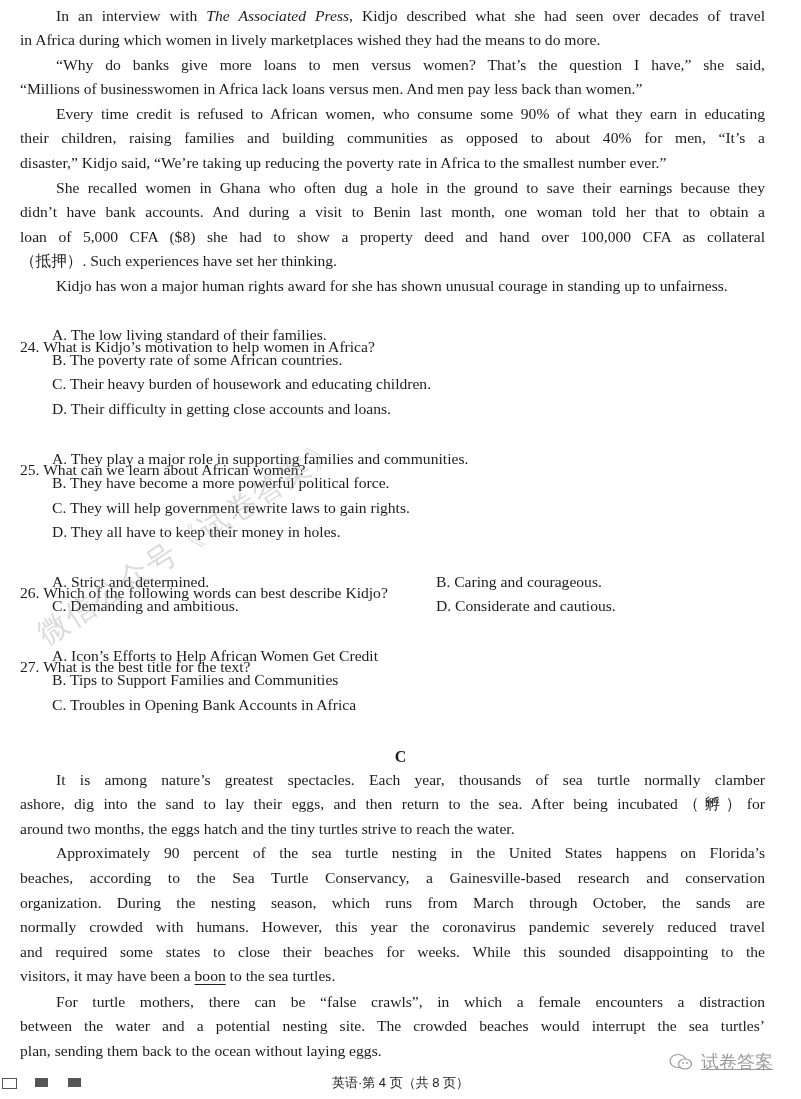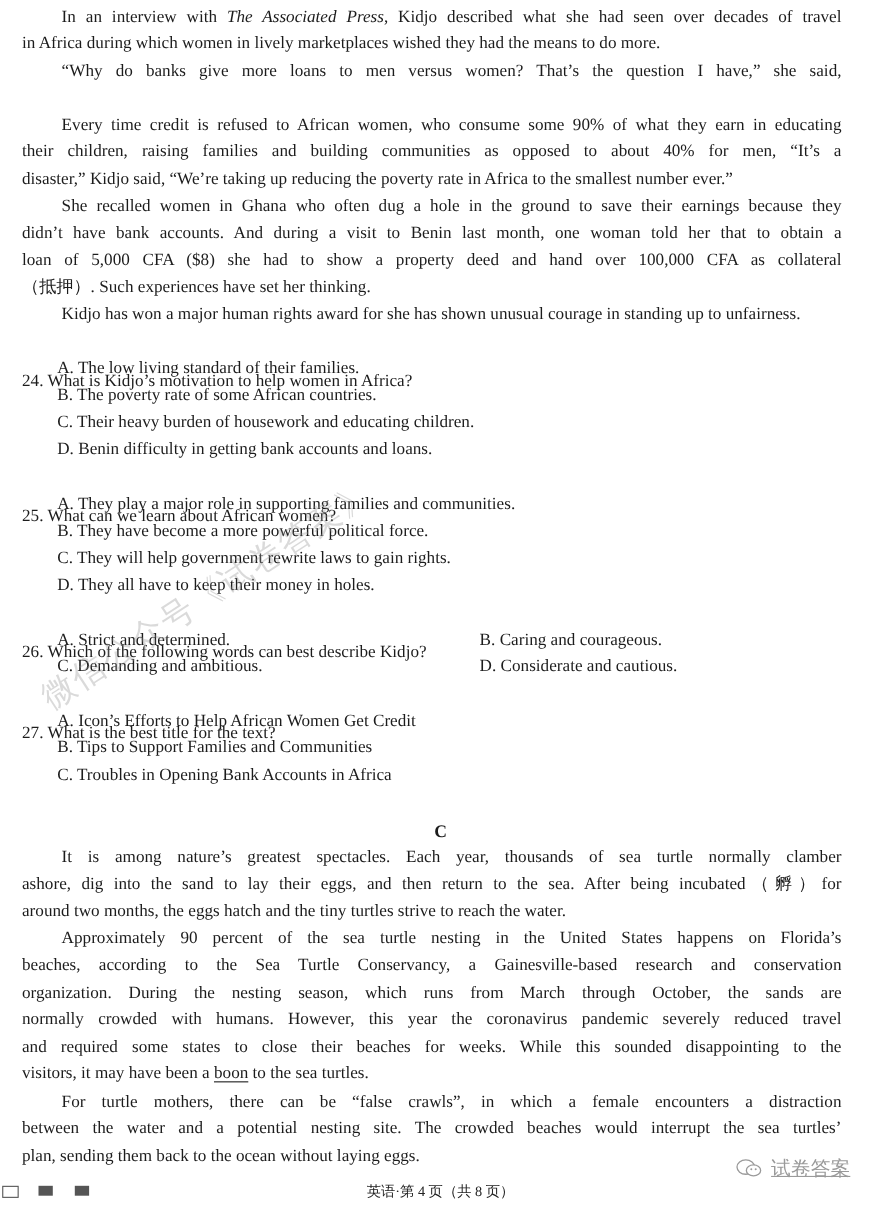--- a/index.html
+++ b/index.html
@@ -23,46 +23,47 @@
   .watermark {
     position: absolute; left: 30px; top: 620px; transform: rotate(-33deg); transform-origin: left top;
     font-family: "DejaVu Sans", sans-serif; font-size: 30px; color: rgba(150,150,150,0.35);
     letter-spacing: 2px; white-space: nowrap; pointer-events: none;
   }
   .footer { position: absolute; top: 1072px; left: 0; width: 801px; height: 27px; }
   .sq { position: absolute; top: 6px; width: 13px; height: 9px; }
   .sq.empty { left: 2px; border: 1px solid #555; background: #fff; }
   .sq.f1 { left: 35px; background: #555; }
   .sq.f2 { left: 68px; background: #555; }
-  .pageno { position: absolute; left: 0; width: 801px; text-align: center; top: 2px; font-family: Liberation Serif, serif; font-size: 13px; color: #222; }
+  .pageno { position: absolute; left: 0; width: 801px; text-align: center; top: 2px; font-family: Liberation Sans, sans-serif; font-size: 13px; color: #222; }
   .brand { position: absolute; right: 28px; top: 1050px; font-family: "DejaVu Sans", sans-serif; font-size: 18px; color: #9a9a9a; display: flex; align-items: center; gap: 8px; text-decoration: underline; }
   .brand-icon { width: 24px; height: 18px; }
 </style>
 </head>
 <body>
 
 <div class="page">
 
   <div class="line indent" style="top:4px"><span>In an interview with </span><i>The Associated Press</i><span>, Kidjo described what she had seen over decades of travel</span></div>
   <div class="line last" style="top:28px">in Africa during which women in lively marketplaces wished they had the means to do more.</div>
   <div class="line indent" style="top:53px">“Why do banks give more loans to men versus women? That’s the question I have,” she said,</div>
+  <div class="line last" style="top:77px">“Millions of businesswomen in Africa lack loans versus men. And men pay less back than women.”</div>
   <div class="line indent" style="top:102px">Every time credit is refused to African women, who consume some 90% of what they earn in educating</div>
   <div class="line" style="top:126px">their children, raising families and building communities as opposed to about 40% for men, “It’s a</div>
   <div class="line last" style="top:151px">disaster,” Kidjo said, “We’re taking up reducing the poverty rate in Africa to the smallest number ever.”</div>
   <div class="line indent" style="top:176px">She recalled women in Ghana who often dug a hole in the ground to save their earnings because they</div>
   <div class="line" style="top:200px">didn’t have bank accounts. And during a visit to Benin last month, one woman told her that to obtain a</div>
   <div class="line" style="top:225px">loan of 5,000 CFA ($8) she had to show a property deed and hand over 100,000 CFA as collateral</div>
   <div class="line last" style="top:249px">（抵押）. Such experiences have set her thinking.</div>
   <div class="line indent last" style="top:274px">Kidjo has won a major human rights award for she has shown unusual courage in standing up to unfairness.</div>
 
   <div class="line q" style="top:299px"><span>24.</span> <span>What is Kidjo’s motivation to help women in Africa?</span></div>
   <div class="line opt" style="top:323px"><span>A.</span> <span>The low living standard of their families.</span></div>
   <div class="line opt" style="top:348px"><span>B.</span> <span>The poverty rate of some African countries.</span></div>
   <div class="line opt" style="top:372px"><span>C.</span> <span>Their heavy burden of housework and educating children.</span></div>
-  <div class="line opt" style="top:397px"><span>D.</span> <span>Benin difficulty in getting bank accounts and loans.</span></div>
+  <div class="line opt" style="top:397px"><span>D.</span> <span>Their difficulty in getting close accounts and loans.</span></div>
 
   <div class="line q" style="top:422px"><span>25.</span> <span>What can we learn about African women?</span></div>
   <div class="line opt" style="top:447px"><span>A.</span> <span>They play a major role in supporting families and communities.</span></div>
   <div class="line opt" style="top:471px"><span>B.</span> <span>They have become a more powerful political force.</span></div>
   <div class="line opt" style="top:496px"><span>C.</span> <span>They will help government rewrite laws to gain rights.</span></div>
   <div class="line opt" style="top:520px"><span>D.</span> <span>They all have to keep their money in holes.</span></div>
 
   <div class="line q" style="top:545px"><span>26.</span> <span>Which of the following words can best describe Kidjo?</span></div>
   <div class="line opt" style="top:570px; width:360px"><span>A.</span> <span>Strict and determined.</span></div>
   <div class="opt2" style="top:570px"><span>B.</span> <span>Caring and courageous.</span></div>

